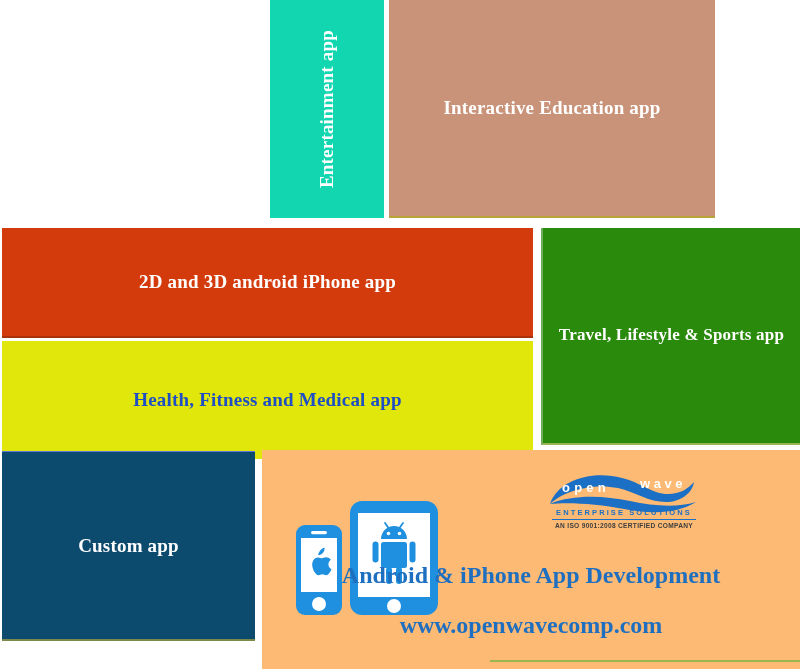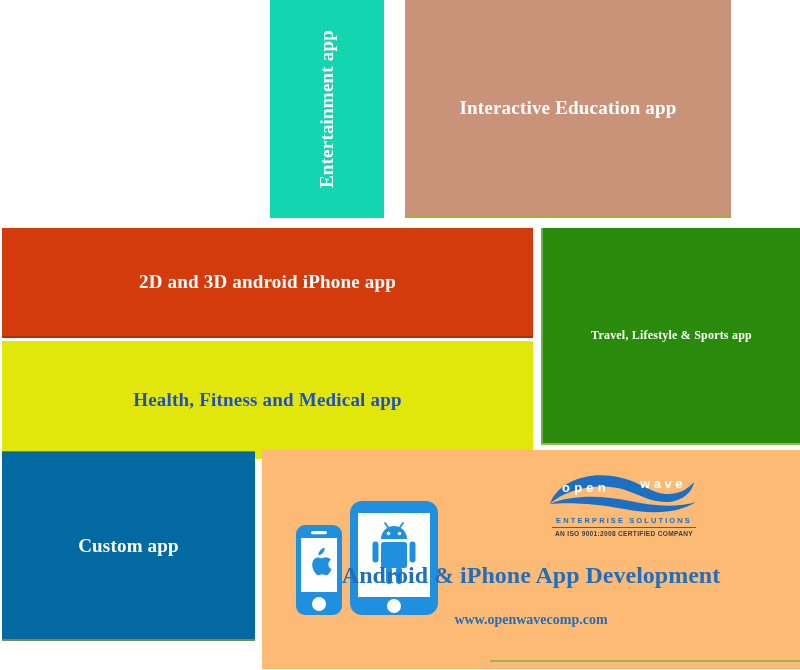--- a/index.html
+++ b/index.html
@@ -57,46 +57,45 @@
     transform: rotate(180deg);
     white-space: nowrap;
     padding: 0;
   }
   #tile-education {
     left: 389px; top: 0px; width: 326px; height: 218px;
     background: #C9937A;
     color: #ffffff;
     font-size: 19px;
     border-bottom: 2px solid #b9a43a;
-    margin-left: 16px;
   }
   #tile-games {
     left: 2px; top: 228px; width: 531px; height: 110px;
     background: #D33A0C;
     color: #ffffff;
     font-size: 19px;
     border-bottom: 2px solid #a8320c;
   }
   #tile-health {
     left: 2px; top: 341px; width: 531px; height: 118px;
     background: #E1E70A;
     color: #1F4FC4;
     font-size: 19px;
   }
   #tile-travel {
     left: 541px; top: 228px; width: 259px; height: 217px;
     background: #2A8A0C;
     color: #ffffff;
-    font-size: 12px;
+    font-size: 17px;
     border-left: 2px solid #6fae58;
     border-bottom: 2px solid #9ab552;
   }
   #tile-custom {
     left: 2px; top: 451px; width: 253px; height: 190px;
-    background: #0369a1;
+    background: #0c4a6e;
     color: #ffffff;
     font-size: 19px;
     border-bottom: 2px solid #7a8a4a;
     border-top: 1px solid #5b78d8;
   }
 
   
   #promo {
     position: absolute;
     left: 262px; top: 450px; width: 538px; height: 219px;
@@ -115,21 +114,21 @@
   #logo-mark { display: block; }
   .promo-line {
     position: absolute;
     left: 0; width: 538px;
     text-align: center;
     color: #1F6FC0;
     font-weight: bold;
     font-family: "Liberation Serif", "DejaVu Serif", serif;
   }
   #promo-headline { top: 112px; font-size: 24px; }
-  #promo-url { top: 162px; font-size: 14px; }
+  #promo-url { top: 162px; font-size: 24px; }
   #promo-rule {
     position: absolute;
     left: 228px; top: 210px; width: 310px; height: 2px;
     background: #9ab552;
   }
 </style>
 </head>
 <body>
 
 <div id="canvas">
@@ -196,21 +195,21 @@
     <div id="logo-wrap">
       <svg id="logo-mark" width="160" height="75" viewBox="0 0 160 75" xmlns="http://www.w3.org/2000/svg">
 
         <path d="M6 40 C 14 16, 48 6, 78 14 C 98 19, 108 30, 124 30 C 136 30, 144 25, 150 18 C 148 30, 136 38, 122 38 C 104 38, 92 28, 74 24 C 50 19, 20 26, 6 40 Z" fill="#1B6FC4"></path>
         <path d="M6 40 C 30 30, 60 32, 86 37 C 110 42, 132 44, 152 38 C 134 50, 104 50, 80 45 C 54 40, 26 38, 6 40 Z" fill="#1B6FC4"></path>
 
         <text x="18" y="28" font-family="'Liberation Sans', sans-serif" font-size="13" font-weight="bold" letter-spacing="4.2" fill="#ffffff">open</text>
         <text x="96" y="24" font-family="'Liberation Sans', sans-serif" font-size="13" font-weight="bold" letter-spacing="3.6" fill="#ffffff">wave</text>
       </svg>
       <div style="position:absolute;left:2px;top:44px;width:156px;text-align:center;">
-        <div style="font-family:'Liberation Sans',sans-serif;font-size:7.5px;font-weight:bold;letter-spacing:2.1px;color:#1B6FC4;margin-top:8px;">ENTERPRISE SOLUTIONS</div>
+        <div style="font-family:'Liberation Sans',sans-serif;font-size:7.5px;font-weight:bold;letter-spacing:2.1px;color:#1B6FC4;">ENTERPRISE SOLUTIONS</div>
         <div style="height:1px;background:#1B6FC4;margin:1.5px 6px 2px 6px;"></div>
         <div style="font-family:'Liberation Sans',sans-serif;font-size:6.6px;font-weight:bold;letter-spacing:0.3px;color:#3d3d3d;">AN ISO 9001:2008 CERTIFIED COMPANY</div>
       </div>
     </div>
 
     <div class="promo-line" id="promo-headline">Android &amp; iPhone App Development</div>
     <div class="promo-line" id="promo-url">www.openwavecomp.com</div>
     <div id="promo-rule"></div>
   </div>
 

